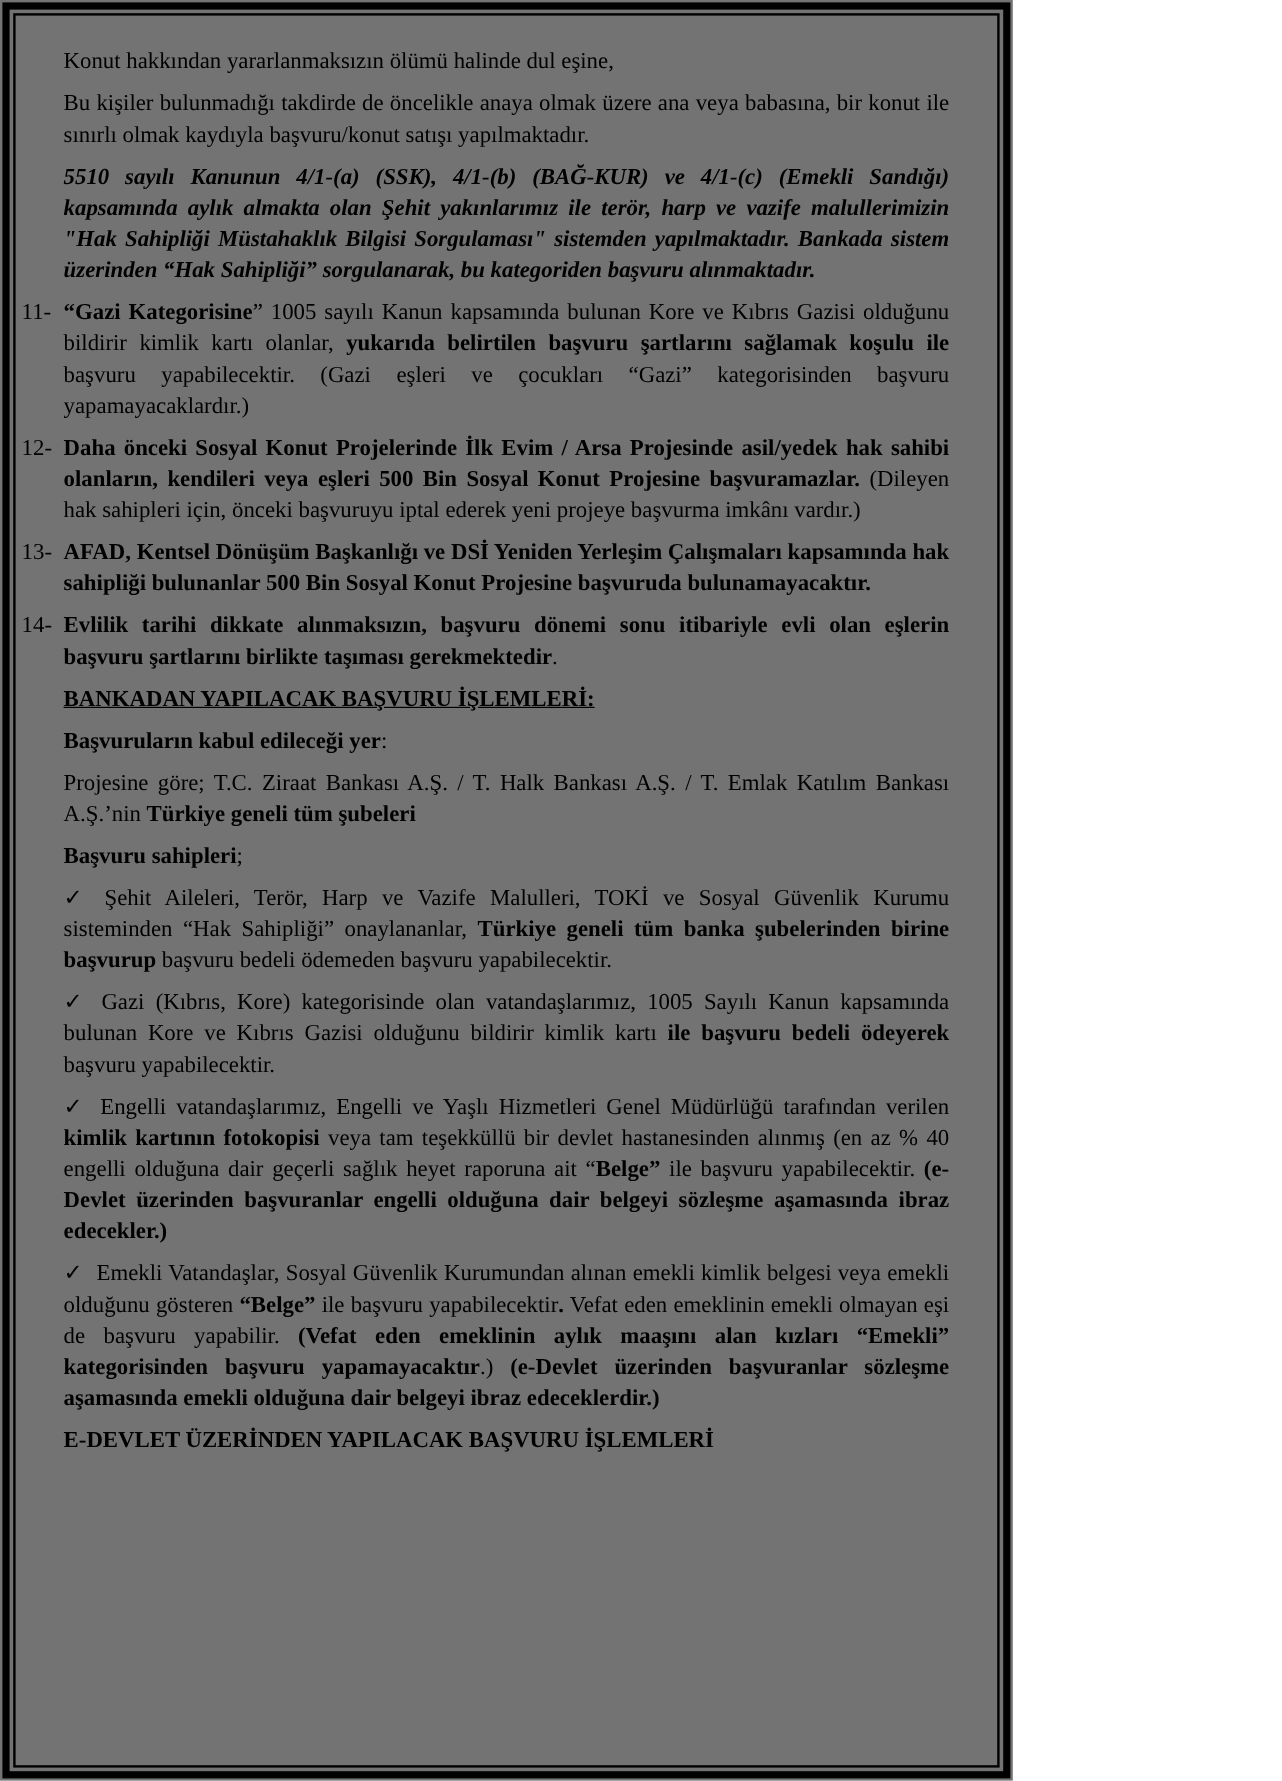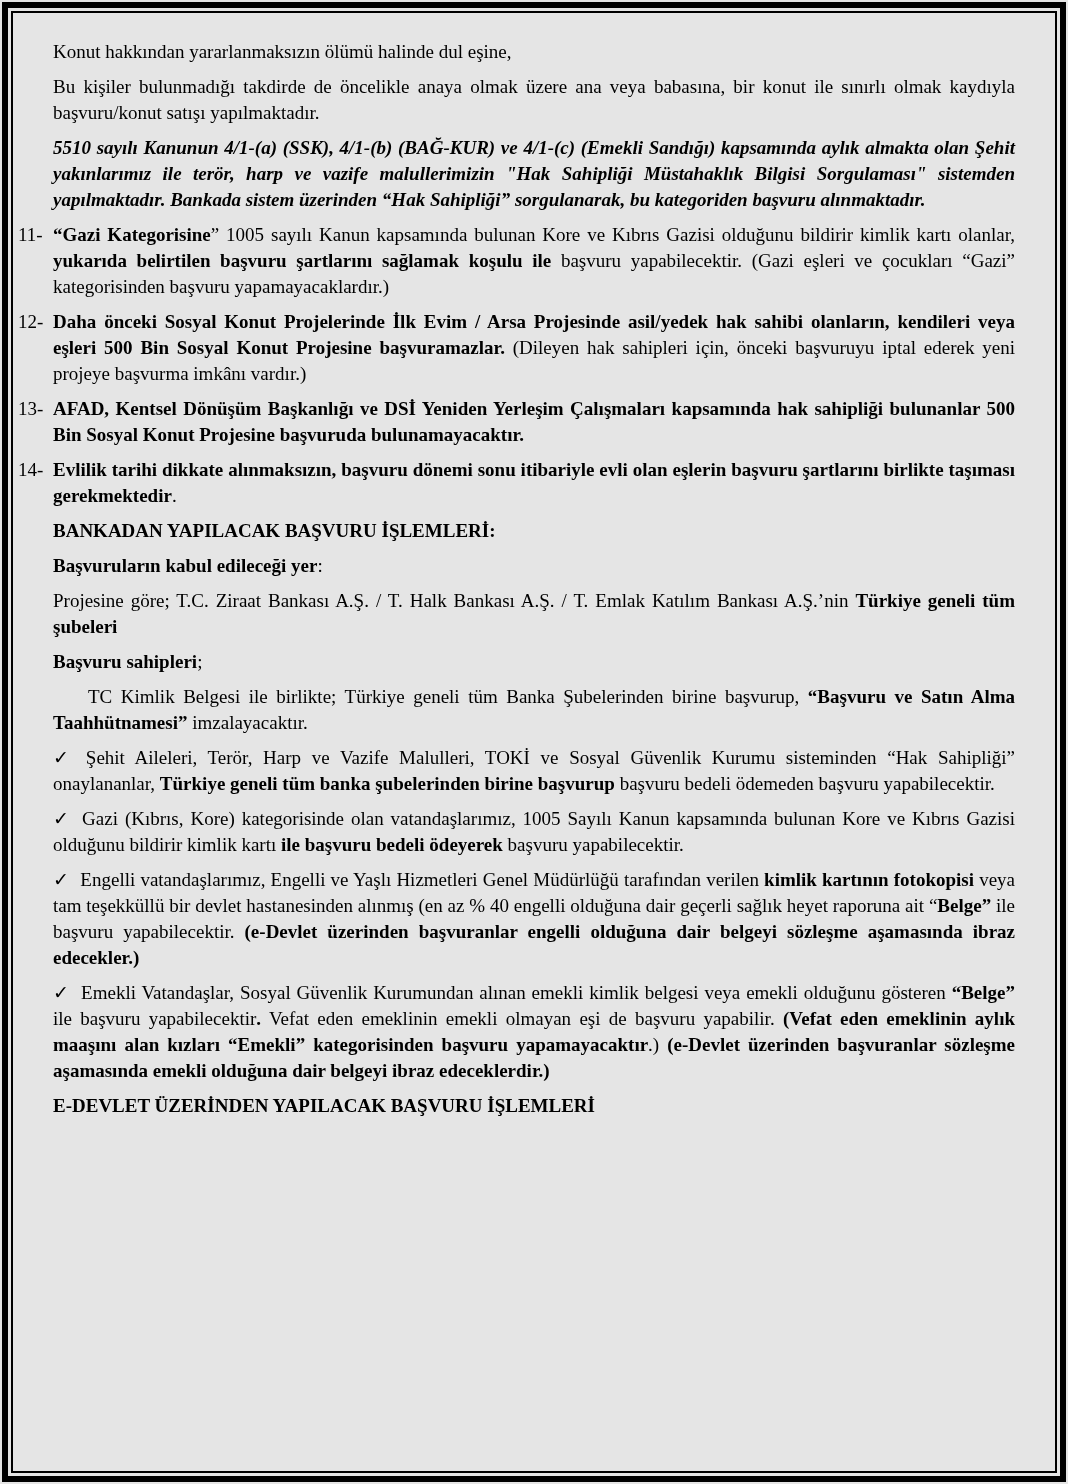--- a/index.html
+++ b/index.html
@@ -1,26 +1,26 @@
 <!DOCTYPE html>
 <html lang="tr"><head>
 <meta charset="utf-8">
 <style>
   html,body{margin:0;padding:0;background:#ffffff;}
-  .page{position:relative;box-sizing:border-box;width:1068px;height:1484px;background:#e5e5e5;padding:2px;overflow:hidden;}
+  .page{position:relative;box-sizing:border-box;width:844px;height:1484px;background:#737373;padding:2px;overflow:hidden;}
   .outer{box-sizing:border-box;width:100%;height:100%;border:6px solid #000;padding:3px;}
   .inner{box-sizing:border-box;width:100%;height:100%;border:2px solid #000;padding:26px 40px 18px 40px;overflow:hidden;}
   .doc{font-family:"Liberation Serif","DejaVu Serif",serif;font-size:19px;line-height:26px;color:#000;}
   .doc p{margin:0 0 9px 0;text-align:justify;}
   .indent2{margin-left:70px;}
   .bi{font-weight:bold;font-style:italic;}
   .b{font-weight:bold;}
   .item{margin-left:70px;position:relative;}
   .item .num{position:absolute;left:-35px;top:0;white-space:pre;}
-  .h1{margin-left:35px;font-weight:bold;text-align:left !important;}
+  .h1{margin-left:35px;font-weight:bold;text-decoration:underline;text-align:left !important;}
   .h2{font-weight:bold;text-align:left;margin-bottom:0;}
   .bank-p{margin-left:35px;}
   .ti{text-indent:35px;}
   .check{margin-left:0;}
   .chk{margin-right:11px;}
 </style>
 </head>
 <body>
 
 <div class="page">
@@ -43,21 +43,20 @@
       <p class="item"><span class="num">14-</span><span class="b">Evlilik tarihi dikkate alınmaksızın, başvuru dönemi sonu itibariyle evli olan eşlerin başvuru şartlarını birlikte taşıması gerekmektedir</span><span>.</span></p>
 
       <p class="h1"><span>BANKADAN YAPILACAK BAŞVURU İŞLEMLERİ:</span></p>
 
       <p class="bank-p"><span class="b">Başvuruların kabul edileceği yer</span><span>:</span></p>
 
       <p class="bank-p"><span>Projesine göre; T.C. Ziraat Bankası A.Ş. / T. Halk Bankası A.Ş. / T. Emlak Katılım Bankası A.Ş.’nin </span><span class="b">Türkiye geneli tüm şubeleri</span></p>
 
       <p class="bank-p"><span class="b">Başvuru sahipleri</span><span>;</span></p>
 
-      <p class="ti"><span>TC Kimlik Belgesi ile birlikte; Türkiye geneli tüm Banka Şubelerinden birine başvurup, </span><span class="b">“Başvuru ve Satın Alma Taahhütnamesi”</span><span> imzalayacaktır.</span></p>
 
       <p class="check"><span class="chk">✓</span><span>Şehit Aileleri, Terör, Harp ve Vazife Malulleri, TOKİ ve Sosyal Güvenlik Kurumu sisteminden “Hak Sahipliği” onaylananlar, </span><span class="b">Türkiye geneli tüm banka şubelerinden birine başvurup</span><span> başvuru bedeli ödemeden başvuru yapabilecektir.</span></p>
 
       <p class="check"><span class="chk">✓</span><span>Gazi (Kıbrıs, Kore) kategorisinde olan vatandaşlarımız, 1005 Sayılı Kanun kapsamında bulunan Kore ve Kıbrıs Gazisi olduğunu bildirir kimlik kartı </span><span class="b">ile başvuru bedeli ödeyerek</span><span> başvuru yapabilecektir.</span></p>
 
       <p class="check"><span class="chk">✓</span><span>Engelli vatandaşlarımız, Engelli ve Yaşlı Hizmetleri Genel Müdürlüğü tarafından verilen </span><span class="b">kimlik kartının fotokopisi</span><span> veya tam teşekküllü bir devlet hastanesinden alınmış (en az % 40 engelli olduğuna dair geçerli sağlık heyet raporuna ait “</span><span class="b">Belge”</span><span> ile başvuru yapabilecektir. </span><span class="b">(e-Devlet üzerinden başvuranlar engelli olduğuna dair belgeyi sözleşme aşamasında ibraz edecekler.)</span></p>
 
       <p class="check"><span class="chk">✓</span><span>Emekli Vatandaşlar, Sosyal Güvenlik Kurumundan alınan emekli kimlik belgesi veya emekli olduğunu gösteren </span><span class="b">“Belge”</span><span> ile başvuru yapabilecektir</span><span class="b">.</span><span> Vefat eden emeklinin emekli olmayan eşi de başvuru yapabilir. </span><span class="b">(Vefat eden emeklinin aylık maaşını alan kızları “Emekli” kategorisinden başvuru yapamayacaktır</span><span>.) </span><span class="b">(e-Devlet üzerinden başvuranlar sözleşme aşamasında emekli olduğuna dair belgeyi ibraz edeceklerdir.)</span></p>
 
 

